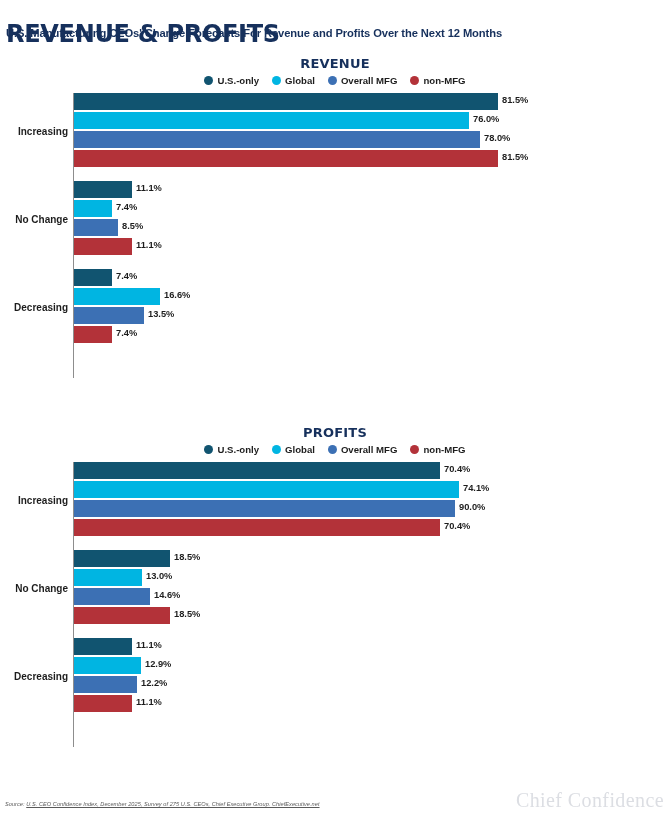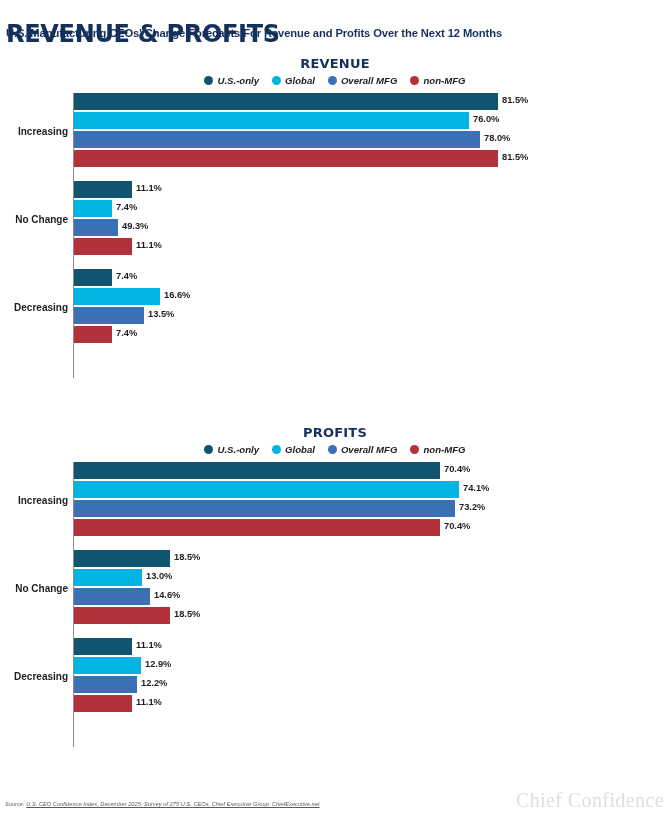--- a/index.html
+++ b/index.html
@@ -29,21 +29,21 @@
 
   
   .section{position:absolute;left:0;width:670px;}
   .sec-title{
     text-align:center;font-size:13px;font-weight:bold;
     color:#16305c;letter-spacing:0.2px;
     font-family:"DejaVu Sans", sans-serif;
   }
   .legend{
     display:flex;justify-content:center;align-items:center;
-    gap:13px;margin-top:4px;font-style:italic;
+    gap:13px;margin-top:4px;
   }
   .legend-item{display:flex;align-items:center;gap:4px;}
   .legend-dot{width:9px;height:9px;border-radius:50%;display:block;}
   .legend-label{font-size:9.6px;font-weight:bold;color:#1d1d1d;}
 
   .plot{position:relative;margin-top:7px;}
   .axis{
     position:absolute;left:73px;top:0;bottom:0;width:1px;
     background:#8d8d8d;
   }
@@ -132,21 +132,21 @@
           <div class="barrow">
             <div class="bar" style="width: 58px; background: rgb(17, 84, 112);"></div>
             <div class="bar-value" style="left: 136px;">11.1%</div>
           </div>
           <div class="barrow">
             <div class="bar" style="width: 38px; background: rgb(0, 181, 226);"></div>
             <div class="bar-value" style="left: 116px;">7.4%</div>
           </div>
           <div class="barrow">
             <div class="bar" style="width: 44px; background: rgb(60, 112, 180);"></div>
-            <div class="bar-value" style="left: 122px;">49.3%</div>
+            <div class="bar-value" style="left: 122px;">8.5%</div>
           </div>
           <div class="barrow">
             <div class="bar" style="width: 58px; background: rgb(179, 50, 57);"></div>
             <div class="bar-value" style="left: 136px;">11.1%</div>
           </div>
         </div>
         <div class="group-gap"></div>
         <div class="group">
           <div class="cat-label" style="top: 33px;">Decreasing</div>
           <div class="barrow">
@@ -196,21 +196,21 @@
           <div class="barrow">
             <div class="bar" style="width: 366px; background: rgb(17, 84, 112);"></div>
             <div class="bar-value" style="left: 444px;">70.4%</div>
           </div>
           <div class="barrow">
             <div class="bar" style="width: 385px; background: rgb(0, 181, 226);"></div>
             <div class="bar-value" style="left: 463px;">74.1%</div>
           </div>
           <div class="barrow">
             <div class="bar" style="width: 381px; background: rgb(60, 112, 180);"></div>
-            <div class="bar-value" style="left: 459px;">73.2%</div>
+            <div class="bar-value" style="left: 459px;">90.0%</div>
           </div>
           <div class="barrow">
             <div class="bar" style="width: 366px; background: rgb(179, 50, 57);"></div>
             <div class="bar-value" style="left: 444px;">70.4%</div>
           </div>
         </div>
         <div class="group-gap"></div>
         <div class="group">
           <div class="cat-label" style="top: 33px;">No Change</div>
           <div class="barrow">

